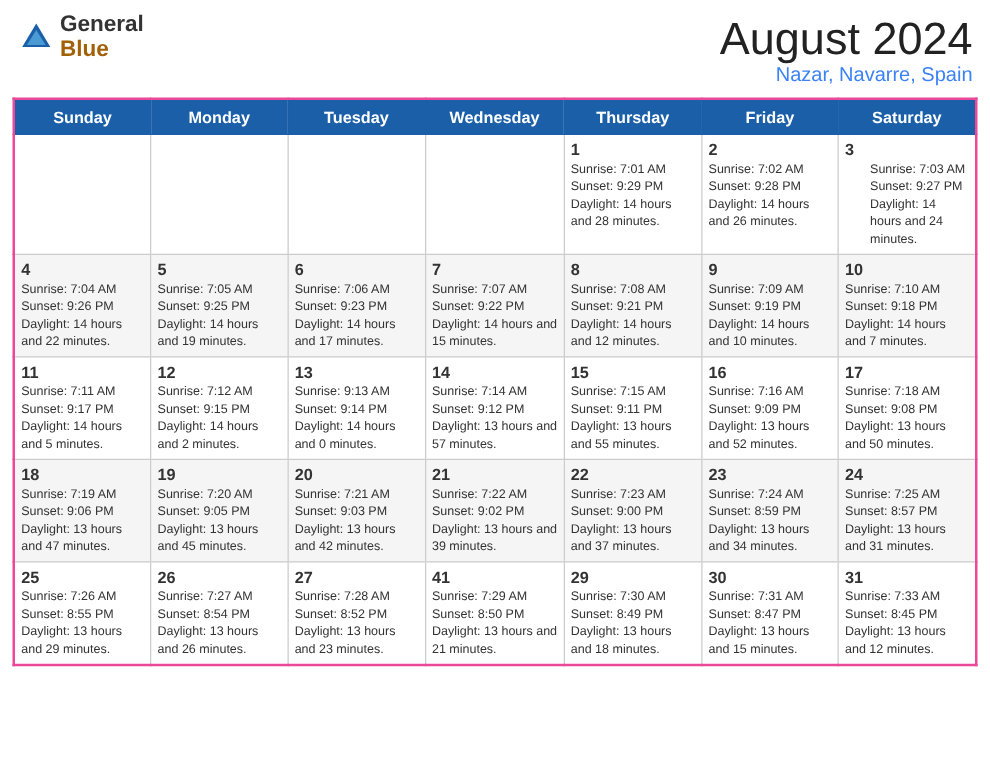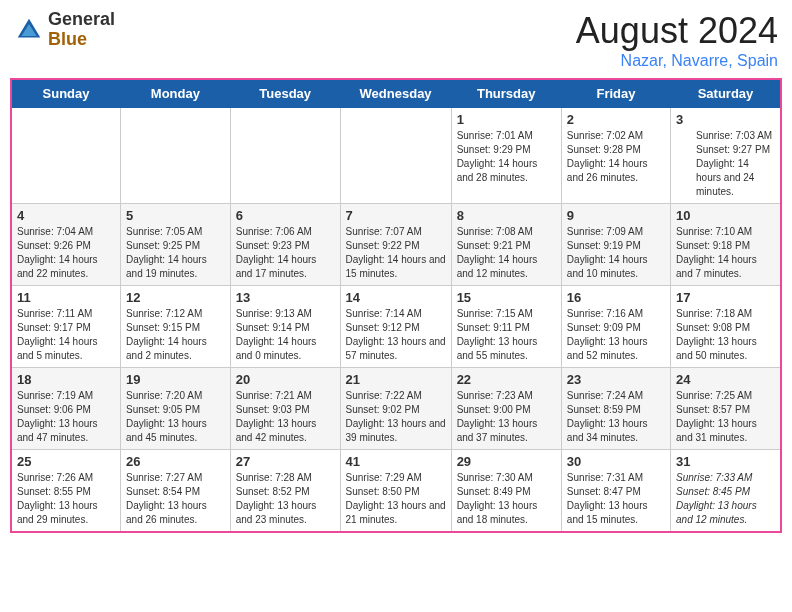--- a/index.html
+++ b/index.html
@@ -317,19 +317,19 @@
 Daylight: 13 hours and 18 minutes.</div>
         </td>
         <td>
           <div class="day-number">30</div>
           <div class="day-info" style="white-space: pre-line;">Sunrise: 7:31 AM
 Sunset: 8:47 PM
 Daylight: 13 hours and 15 minutes.</div>
         </td>
         <td>
           <div class="day-number">31</div>
-          <div class="day-info" style="white-space: pre-line; font-style: italic;">Sunrise: 7:33 AM
+          <div class="day-info" style="white-space: pre-line;">Sunrise: 7:33 AM
 Sunset: 8:45 PM
 Daylight: 13 hours and 12 minutes.</div>
         </td>
       </tr>
     </tbody>
 </table>
 
 </body></html>

